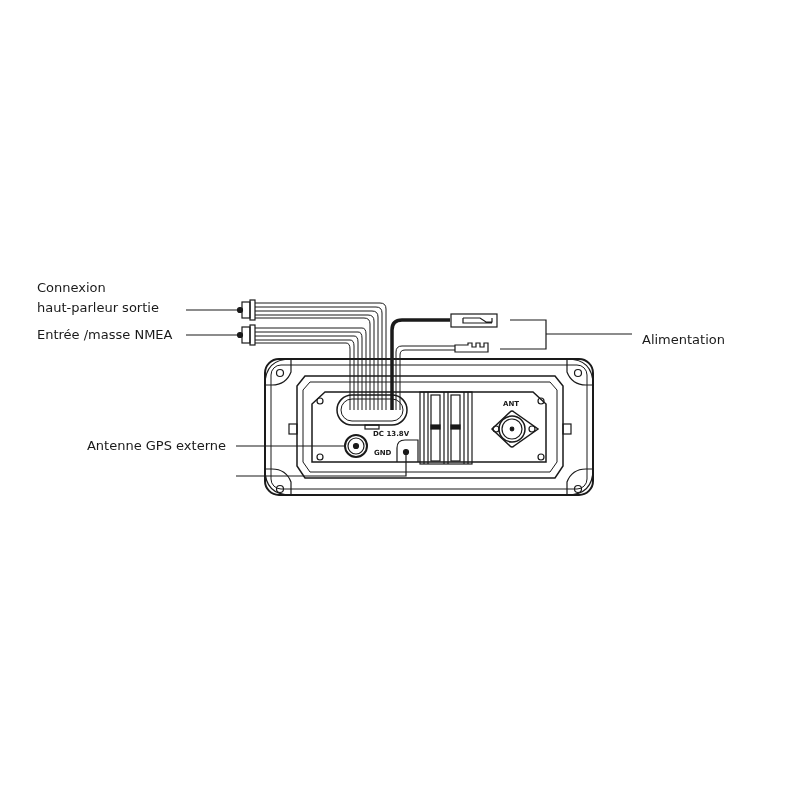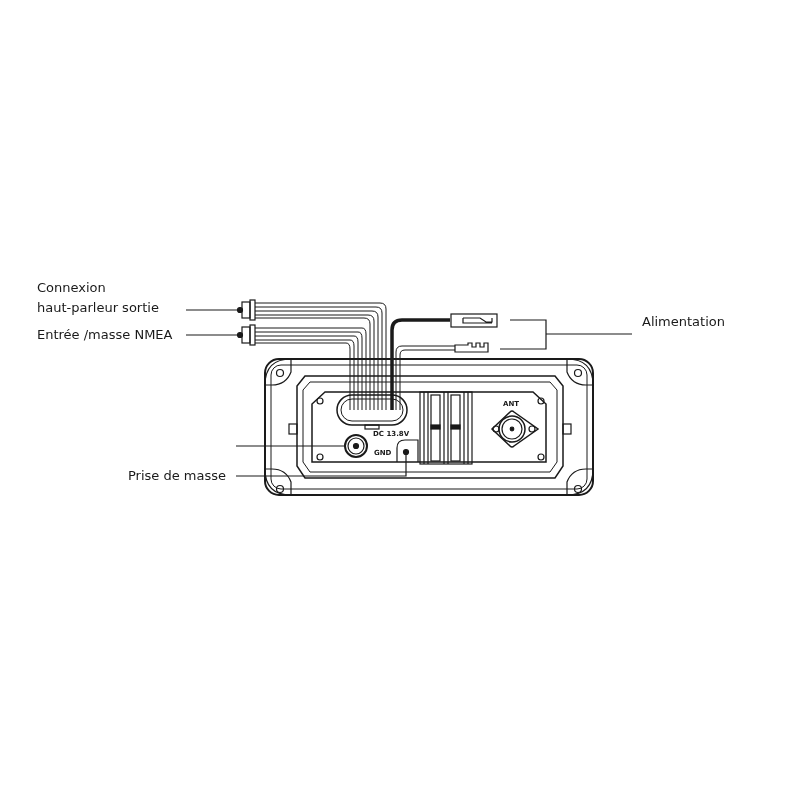--- a/index.html
+++ b/index.html
@@ -36,22 +36,22 @@
     }
   </style>
 </head>
 <body>
 
 <div class="canvas">
 
   <div class="label" style="left:37px; top:280px;">Connexion</div>
   <div class="label" style="left:37px; top:300px;">haut-parleur sortie</div>
   <div class="label" style="left:37px; top:327px;">Entrée /masse NMEA</div>
-  <div class="label right" style="left:60px; width:166px; top:468px;">Prise de masse</div>
-  <div class="label" style="left:642px; top:314px;">Alimentation</div>
+  <div class="label right" style="left:60px; width:166px; top:438px;">Antenne GPS externe</div>
+  <div class="label" style="left:642px; top:332px;">Alimentation</div>
 
   <svg class="diagram" width="800" height="800" viewBox="0 0 800 800">
     <g fill="none" stroke="#1a1a1a" stroke-width="1.2">
 
       <line x1="186" y1="310" x2="240" y2="310"></line>
       <circle cx="240" cy="310" r="2.5" fill="#1a1a1a"></circle>
       <line x1="186" y1="335" x2="240" y2="335"></line>
       <circle cx="240" cy="335" r="2.5" fill="#1a1a1a"></circle>
 
       <g>

